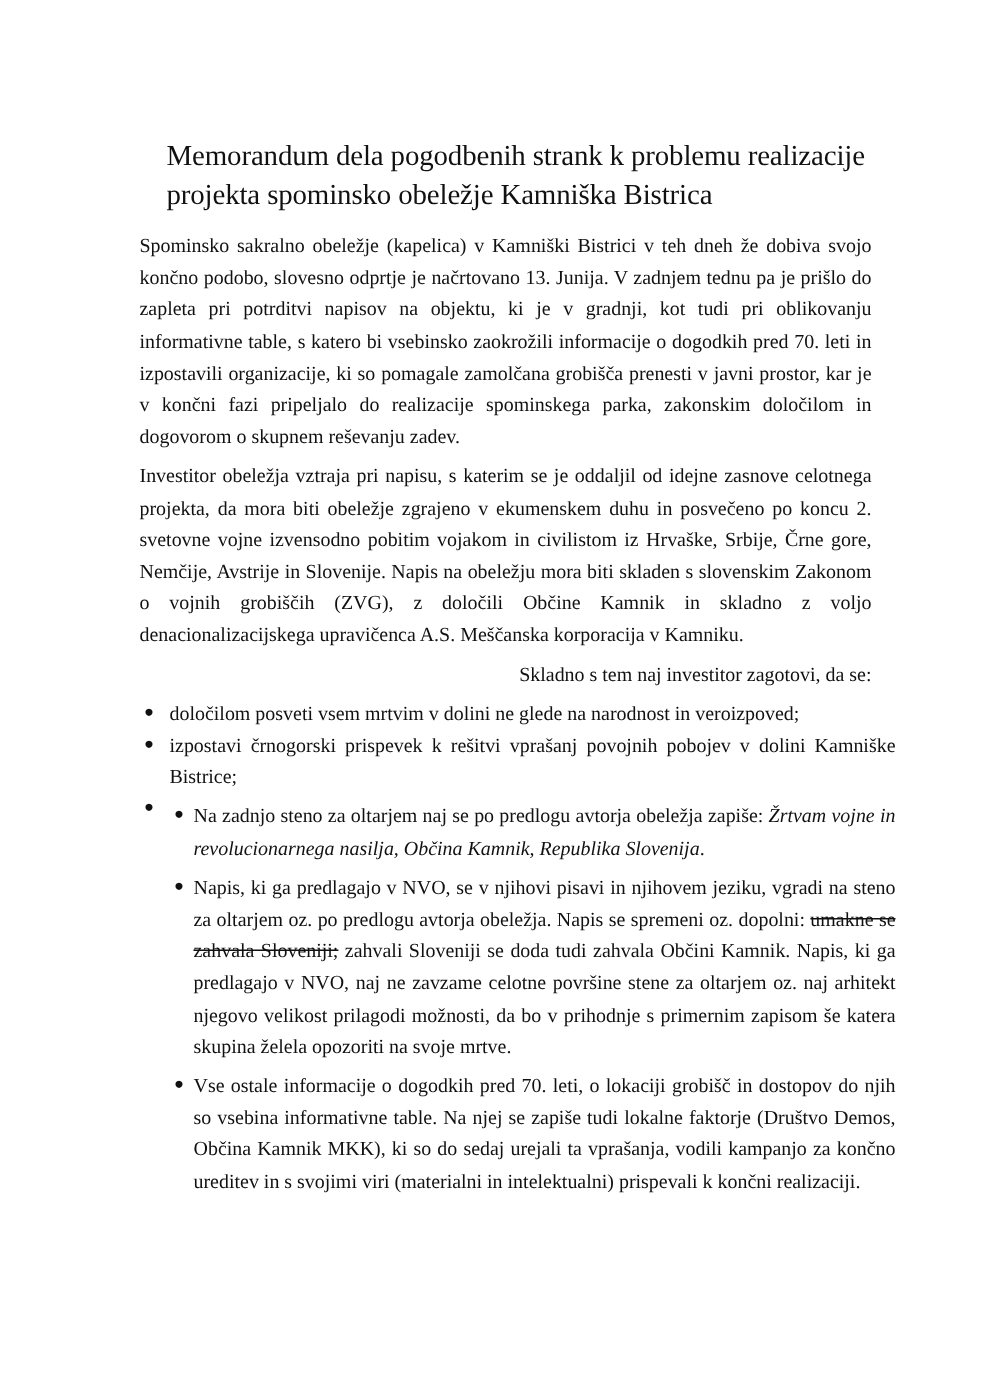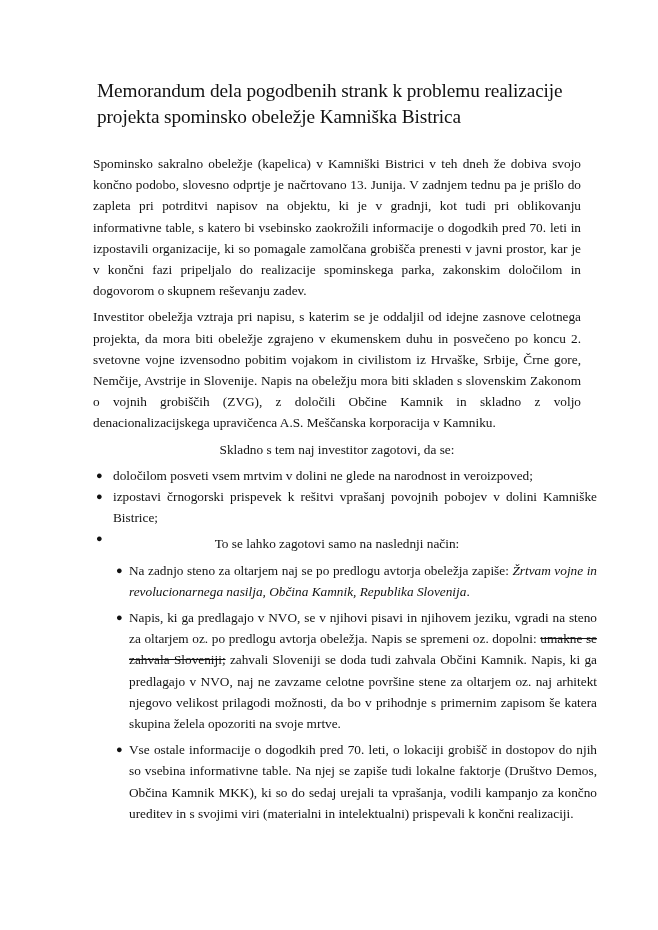--- a/index.html
+++ b/index.html
@@ -19,40 +19,40 @@
       position: absolute;
       left: 93px;
       top: 0;
       width: 504px;
     }
     .title {
       position: absolute;
       left: 0;
       top: 74px;
       width: 520px;
-      margin: 4px;
+      margin: 18px;
       font-weight: normal;
       font-size: 19.3px;
       line-height: 26px;
       letter-spacing: -0.1px;
     }
     .body {
       position: absolute;
       left: 0;
       top: 153px;
       width: 504px;
       font-size: 13.3px;
       line-height: 21.2px;
     }
     .para {
       margin: 0 16px 5px 0;
       text-align: justify;
     }
     .para.left {
-      text-align: center;
+      text-align: right;
     }
     ul.list1 {
       list-style: none;
       margin: 0 0 5px 0;
       padding: 0;
     }
     ul.list1 li {
       position: relative;
       padding-left: 20px;
       text-align: justify;
@@ -103,21 +103,20 @@
       </li>
       <li>
         <span class="bullet">●</span>
         <span>izpostavi črnogorski prispevek k rešitvi vprašanj povojnih pobojev v dolini Kamniške Bistrice;</span>
       </li>
       <li>
         <span class="bullet">●</span>
       </li>
     </ul>
 
-    <p class="para left">To se lahko zagotovi samo na naslednji način:</p>
 
     <ul class="list2">
       <li>
         <span class="bullet">●</span>
         <span>Na zadnjo steno za oltarjem naj se po predlogu avtorja obeležja zapiše: </span><span class="it">Žrtvam vojne in revolucionarnega nasilja, Občina Kamnik, Republika Slovenija</span><span>.</span>
       </li>
       <li>
         <span class="bullet">●</span>
         <span>Napis, ki ga predlagajo v NVO, se v njihovi pisavi in njihovem jeziku, vgradi na steno za oltarjem oz. po predlogu avtorja obeležja. Napis se spremeni oz. dopolni: </span><span class="strike">umakne se zahvala Sloveniji;</span><span> zahvali Sloveniji se doda tudi zahvala Občini Kamnik. Napis, ki ga predlagajo v NVO, naj ne zavzame celotne površine stene za oltarjem oz. naj arhitekt njegovo velikost prilagodi možnosti, da bo v prihodnje s primernim zapisom še katera skupina želela opozoriti na svoje mrtve.</span>
       </li>

